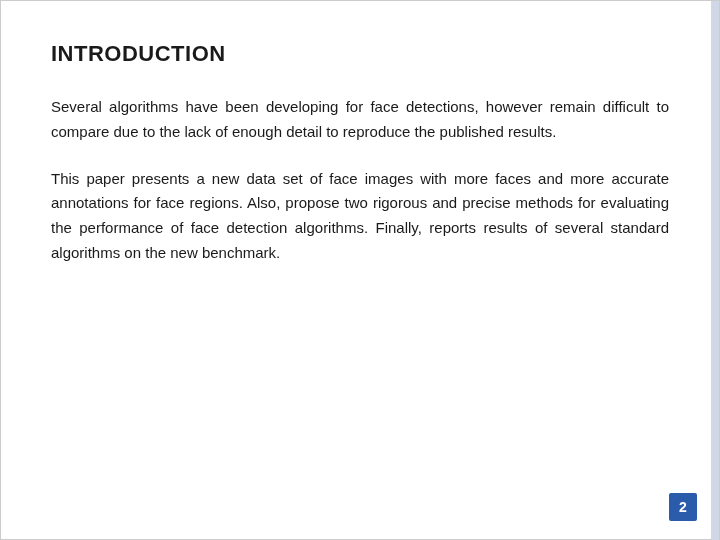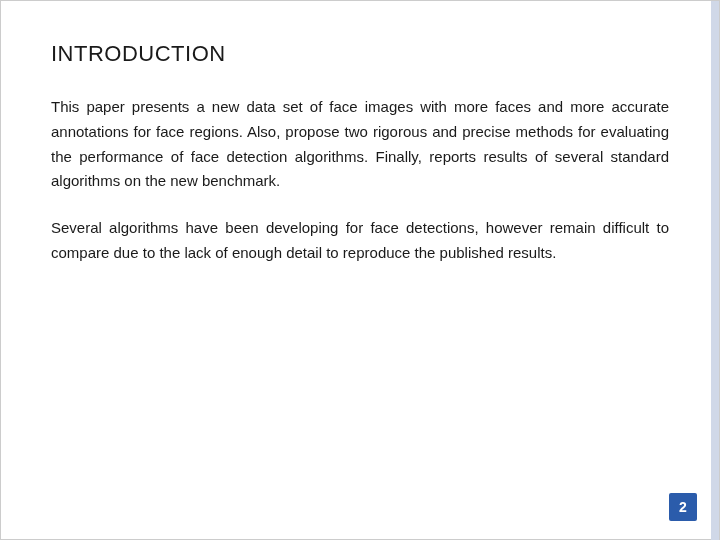--- a/index.html
+++ b/index.html
@@ -21,21 +21,21 @@
       width: 720px;
       height: 540px;
       background: #ffffff;
       padding: 40px 50px 40px 50px;
       position: relative;
       border: 1px solid #cccccc;
     }
 
     .slide-title {
       font-size: 22px;
-      font-weight: normal;
+      font-weight: bold;
       color: #1a1a1a;
       margin-bottom: 28px;
       letter-spacing: 0.5px;
       font-family: Arial, sans-serif;
     }
 
     .paragraph {
       font-size: 15px;
       color: #1a1a1a;
       line-height: 1.65;
@@ -70,18 +70,18 @@
     }
   </style>
 </head>
 <body>
 
 <div class="slide-container">
   <div class="right-bar"></div>
 
   <h1 class="slide-title">INTRODUCTION</h1>
 
+  <p class="paragraph">Several algorithms have been developing for face detections, however remain difficult to compare due to the lack of enough detail to reproduce the published results.</p>
+
   <p class="paragraph">This paper presents a new data set of face images with more faces and more accurate annotations for face regions. Also, propose two rigorous and precise methods for evaluating the performance of face detection algorithms. Finally, reports results of several standard algorithms on the new benchmark.</p>
-
-  <p class="paragraph">Several algorithms have been developing for face detections, however remain difficult to compare due to the lack of enough detail to reproduce the published results.</p>
 
   <div class="page-number">2</div>
 </div>
 
 </body></html>

